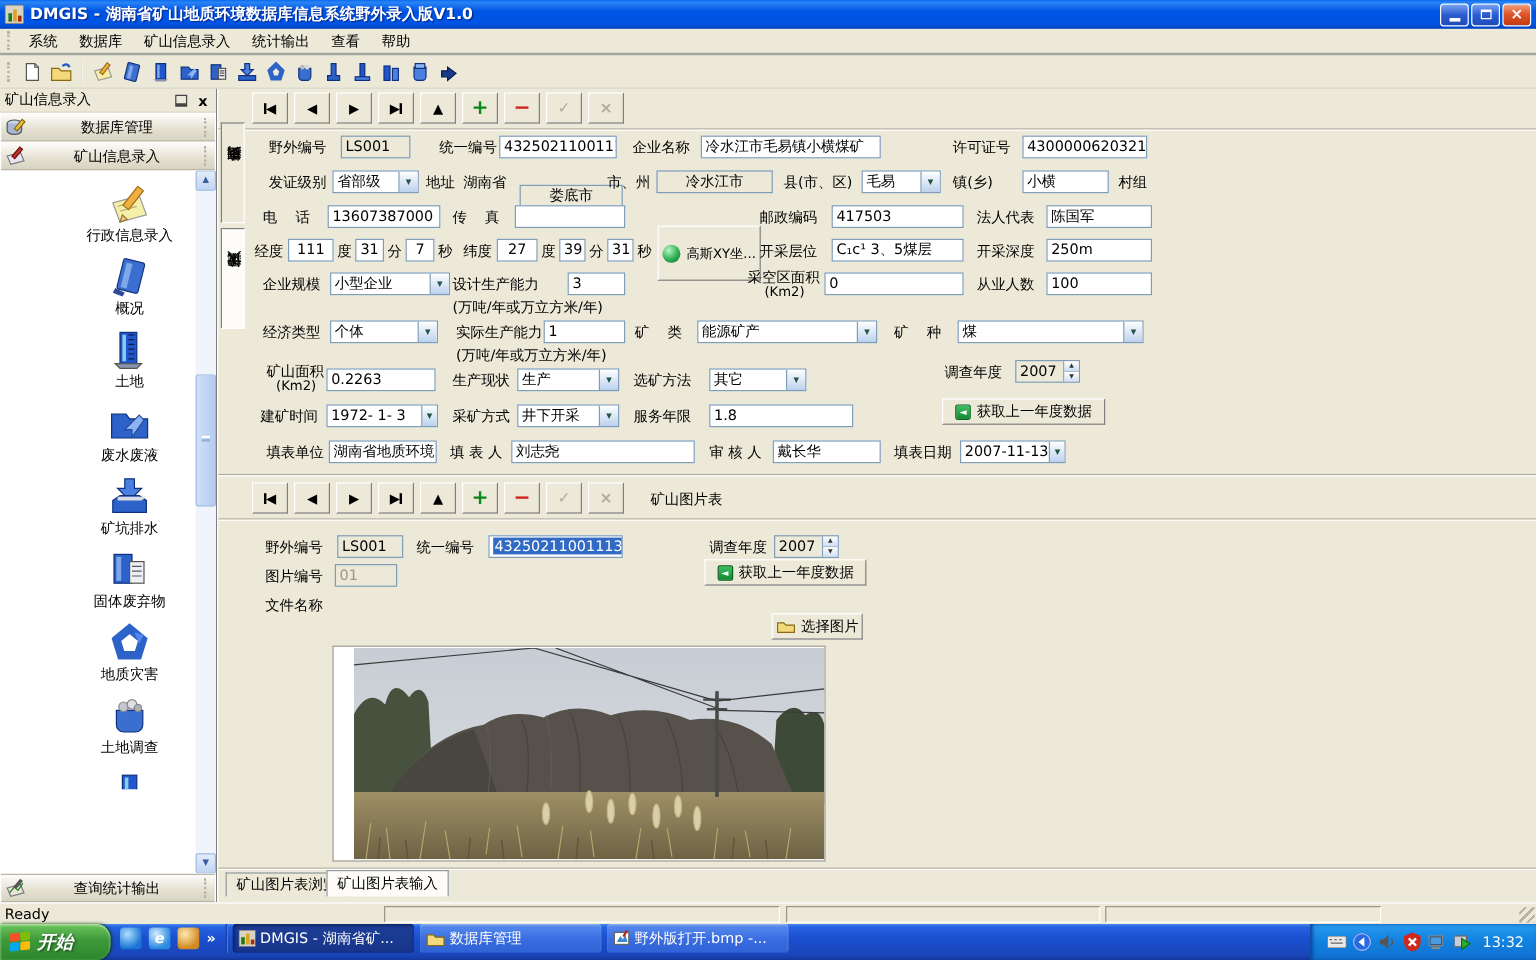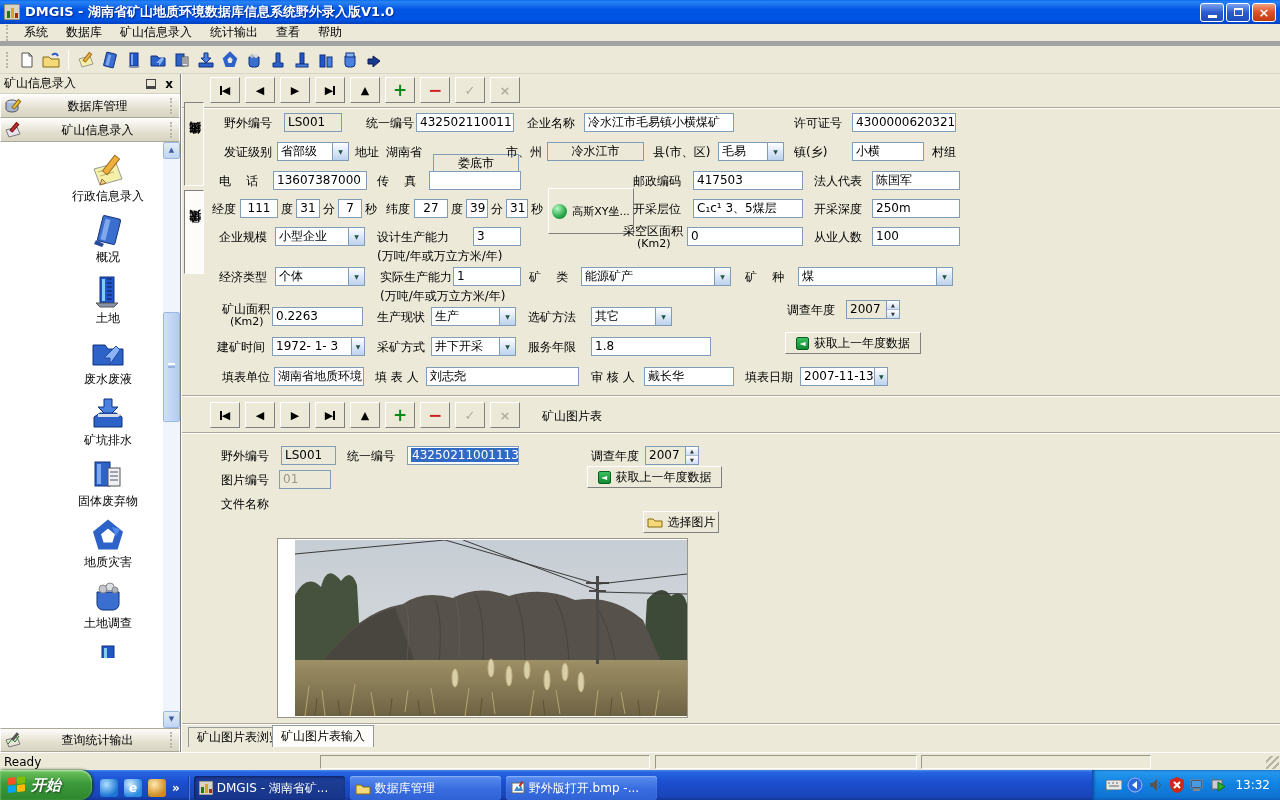--- a/index.html
+++ b/index.html
@@ -6,21 +6,21 @@
 body{font-family:"DejaVu Sans",sans-serif;font-size:12px;color:#000}
 .screen{position:relative;width:1280px;height:800px;background:#ece9d8;overflow:hidden}
 
 .titlebar{height:24px;background:linear-gradient(180deg,#0a6cf1 0%,#2a83f5 8%,#0054e3 40%,#0054e3 82%,#0040c0 100%);display:flex;align-items:center;padding:0 4px;color:#fff;font-weight:bold;font-size:13px}
 .titlebar .ttl{flex:1;margin-left:5px;text-shadow:1px 1px 1px #00268a;white-space:nowrap;overflow:hidden}
 .wbtn{width:24px;height:19px;margin-left:2px;border:1px solid #fff;border-radius:3px;background:linear-gradient(180deg,#7ba1f0,#2a5cd0 50%,#1e4bb8);display:flex;align-items:center;justify-content:center;color:#fff;font-weight:bold}
 .wbtn.close{background:linear-gradient(180deg,#f0a080,#e0552a 45%,#c23a10)}
 .minbar{width:9px;height:3px;background:#fff;margin-top:9px}
 .restsq{width:9px;height:8px;border:1px solid #fff;border-top:2px solid #fff}
 
-.menubar{height:22px;display:flex;align-items:center;border-bottom:5px solid #a3a3a3;padding-left:2px}
+.menubar{height:22px;display:flex;align-items:center;border-bottom:2px solid #a3a3a3;padding-left:2px}
 .grip{width:5px;height:16px;margin:0 4px;border-left:2px dotted #b8b4a8}
 .mitem{padding:3px 9px;white-space:pre}
 
 .toolbar{height:28px;display:flex;align-items:center;border-bottom:1px solid #d8d4c8;padding-left:2px}
 .tsep{width:1px;height:20px;background:#aca899;margin:0 5px;border-right:1px solid #fff}
 .tbi{width:24px;height:24px;display:flex;align-items:center;justify-content:center}
 
 .main{display:flex;height:678px}
 .sidebar{width:181px;background:#ece9d8;border-right:1px solid #808080;display:flex;flex-direction:column}
 .sb-title{height:20px;display:flex;align-items:center;padding:0 4px;border-bottom:1px solid #d4d0c4;font-size:12px}
@@ -65,21 +65,21 @@
 .vtab{position:absolute;left:2px;width:20px;background:#ece9d8;border:1px solid;border-color:#fff #808080 #808080 #fff;writing-mode:vertical-rl;transform:rotate(180deg);text-align:center;font-size:12px;padding:4px 2px}
 .vtab.act{background:#fdfcf8}
 .seltext{background:#316ac5;color:#fff;padding:0 1px}
 .tab{position:absolute;height:20px;background:#ece9d8;border:1px solid #919b9c;border-bottom:none;display:flex;align-items:center;justify-content:center;padding:0 8px}
 .tab.act{background:#fdfcf8;height:22px;z-index:2}
 
 .statusbar{height:18px;background:#ece9d8;border-top:1px solid #fff;position:relative;font-size:12px}
 .stpanel{position:absolute;top:2px;height:14px;border:1px solid;border-color:#9a978a #fff #fff #9a978a}
 .gripc{position:absolute;right:1px;bottom:1px;width:13px;height:13px;background:repeating-linear-gradient(135deg,transparent 0 3px,#b8b4a4 3px 5px)}
 
-.taskbar{height:30px;background:linear-gradient(180deg,#4a8af0 0%,#2663e0 8%,#1b4fd0 40%,#1945b8 88%,#12379c 100%);display:flex;align-items:flex-end;position:relative}
+.taskbar{height:30px;background:linear-gradient(180deg,#4a8af0 0%,#2663e0 8%,#1b4fd0 40%,#1945b8 88%,#12379c 100%);display:flex;align-items:flex-start;position:relative}
 .startbtn{height:30px;width:92px;border-radius:0 12px 12px 0;background:linear-gradient(180deg,#6cc45e 0%,#3d9a3a 45%,#2f8a2f 90%);box-shadow:inset 0 1px 2px #bfe8b0,1px 0 3px #0a3a0a;display:flex;align-items:center;color:#fff;font-weight:bold;font-style:italic;font-size:15px;padding-left:8px;gap:5px;text-shadow:1px 1px 2px #1a4a1a}
 .flag{width:18px;height:16px;display:grid;grid-template-columns:8px 8px;grid-template-rows:7px 7px;gap:1px;transform:skewY(-6deg)}
 .flag i{border-radius:1px}
 .ql{display:flex;align-items:center;gap:6px;padding:0 8px;border-right:1px solid #1a3f9c;box-shadow:1px 0 0 #4a7ae0;height:24px}
 .qli{width:18px;height:18px;border-radius:3px}
 .taskitem{height:24px;width:151px;margin-left:5px;border-radius:3px;background:linear-gradient(180deg,#5a8ef0,#3a6ee0 50%,#2f62d4);box-shadow:inset 0 1px 1px #8ab2f8;display:flex;align-items:center;gap:4px;padding:0 5px;color:#fff;font-size:12px;white-space:nowrap;overflow:hidden}
 .taskitem.act{background:linear-gradient(180deg,#1e3f96,#16348a);box-shadow:inset 1px 1px 3px #0a1c5a}
 .tray{position:absolute;right:0;top:0;height:30px;display:flex;align-items:center;gap:5px;padding:0 10px 0 14px;background:linear-gradient(180deg,#2a9bf0 0%,#1283e0 45%,#0f6fd0 100%);box-shadow:inset 2px 0 3px #0a4aa0;color:#fff}
 .tico{width:16px;height:16px;display:flex;align-items:center;justify-content:center}
 .clock{font-size:12px;margin-left:3px}
@@ -413,21 +413,21 @@
       <span class="lbl" style="left:309px;top:128px">分</span>
       <div class="tb ctr" style="left:324px;top:125px;width:22px">31</div>
       <span class="lbl" style="left:349px;top:128px">秒</span>
       <div class="btn3" style="left:366px;top:114px;width:86px;height:46px"><span class="sphere"></span><span style="font-size:11px">高斯XY坐...</span></div>
       <span class="lbl" style="left:451px;top:128px">开采层位</span>
       <div class="tb" style="left:511px;top:125px;width:110px">C₁c¹ 3、5煤层</div>
       <span class="lbl" style="left:632px;top:128px">开采深度</span>
       <div class="tb" style="left:690px;top:125px;width:88px">250m</div>
 
       <span class="lbl" style="left:37px;top:156px">企业规模</span>
-      <div class="tb combo" style="left:93px;top:153px;width:90px"><span class="cv">小型企业</span><span class="ca">▼</span></div>
+      <div class="tb combo" style="left:93px;top:153px;width:100px"><span class="cv">小型企业</span><span class="ca">▼</span></div>
       <span class="lbl" style="left:195px;top:156px">设计生产能力</span>
       <div class="tb" style="left:291px;top:153px;width:48px">3</div>
       <span class="lbl" style="left:195px;top:175px">(万吨/年或万立方米/年)</span>
       <span class="lbl" style="left:441px;top:150px">采空区面积</span>
       <span class="lbl" style="left:455px;top:163px;font-size:11px">(Km2)</span>
       <div class="tb" style="left:505px;top:153px;width:116px">0</div>
       <span class="lbl" style="left:632px;top:156px">从业人数</span>
       <div class="tb" style="left:690px;top:153px;width:88px">100</div>
 
       <span class="lbl" style="left:37px;top:196px">经济类型</span>

